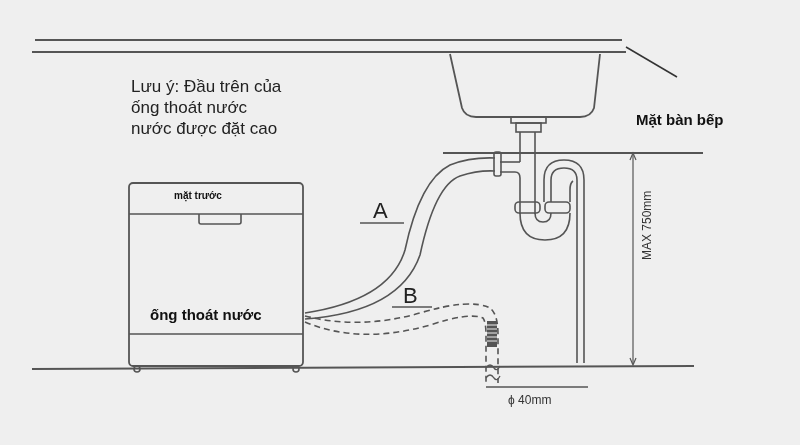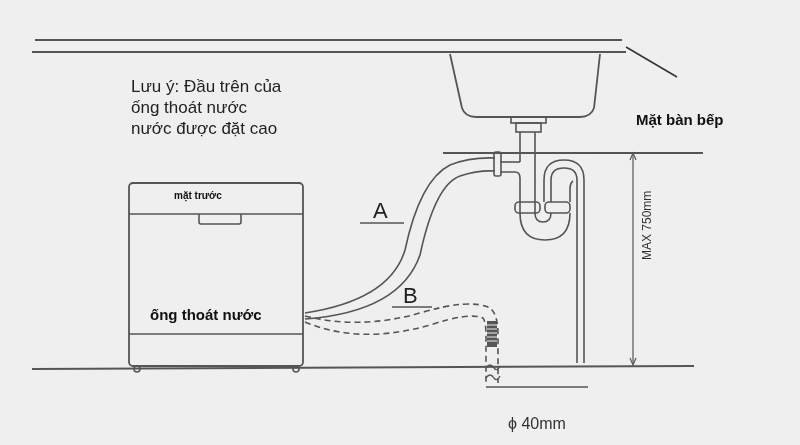--- a/index.html
+++ b/index.html
@@ -42,21 +42,21 @@
   .countertop-label { left: 636px; top: 75px; font-size: 15px; margin-top: 36px; }
   .front-label { left: 174px; top: 190px; font-size: 10px; }
   .drain-label { left: 150px; top: 306px; font-size: 15px; }
   .letter { position: absolute; font-size: 22px; color: #222; }
   .letter-a { left: 373px; top: 198px; }
   .letter-b { left: 403px; top: 283px; }
   .dim-label {
     position: absolute; left: 640px; top: 260px; font-size: 12px; color: #333;
     transform: rotate(-90deg); transform-origin: left top; white-space: nowrap;
   }
-  .diam-label { position: absolute; left: 508px; top: 415px; font-size: 16px; color: #333; white-space: nowrap; }
+  .diam-label { position: absolute; left: 508px; top: 393px; font-size: 12px; color: #333; white-space: nowrap; }
 </style>
 </head>
 <body>
 
 <div class="canvas">
   <svg width="800" height="445" viewBox="0 0 800 445" xmlns="http://www.w3.org/2000/svg">
     <g fill="none" stroke="#555" stroke-width="1.6">
 
       <line x1="35" y1="40" x2="622" y2="40" stroke-width="2"></line>
       <line x1="32" y1="52" x2="626" y2="52" stroke-width="2"></line>

